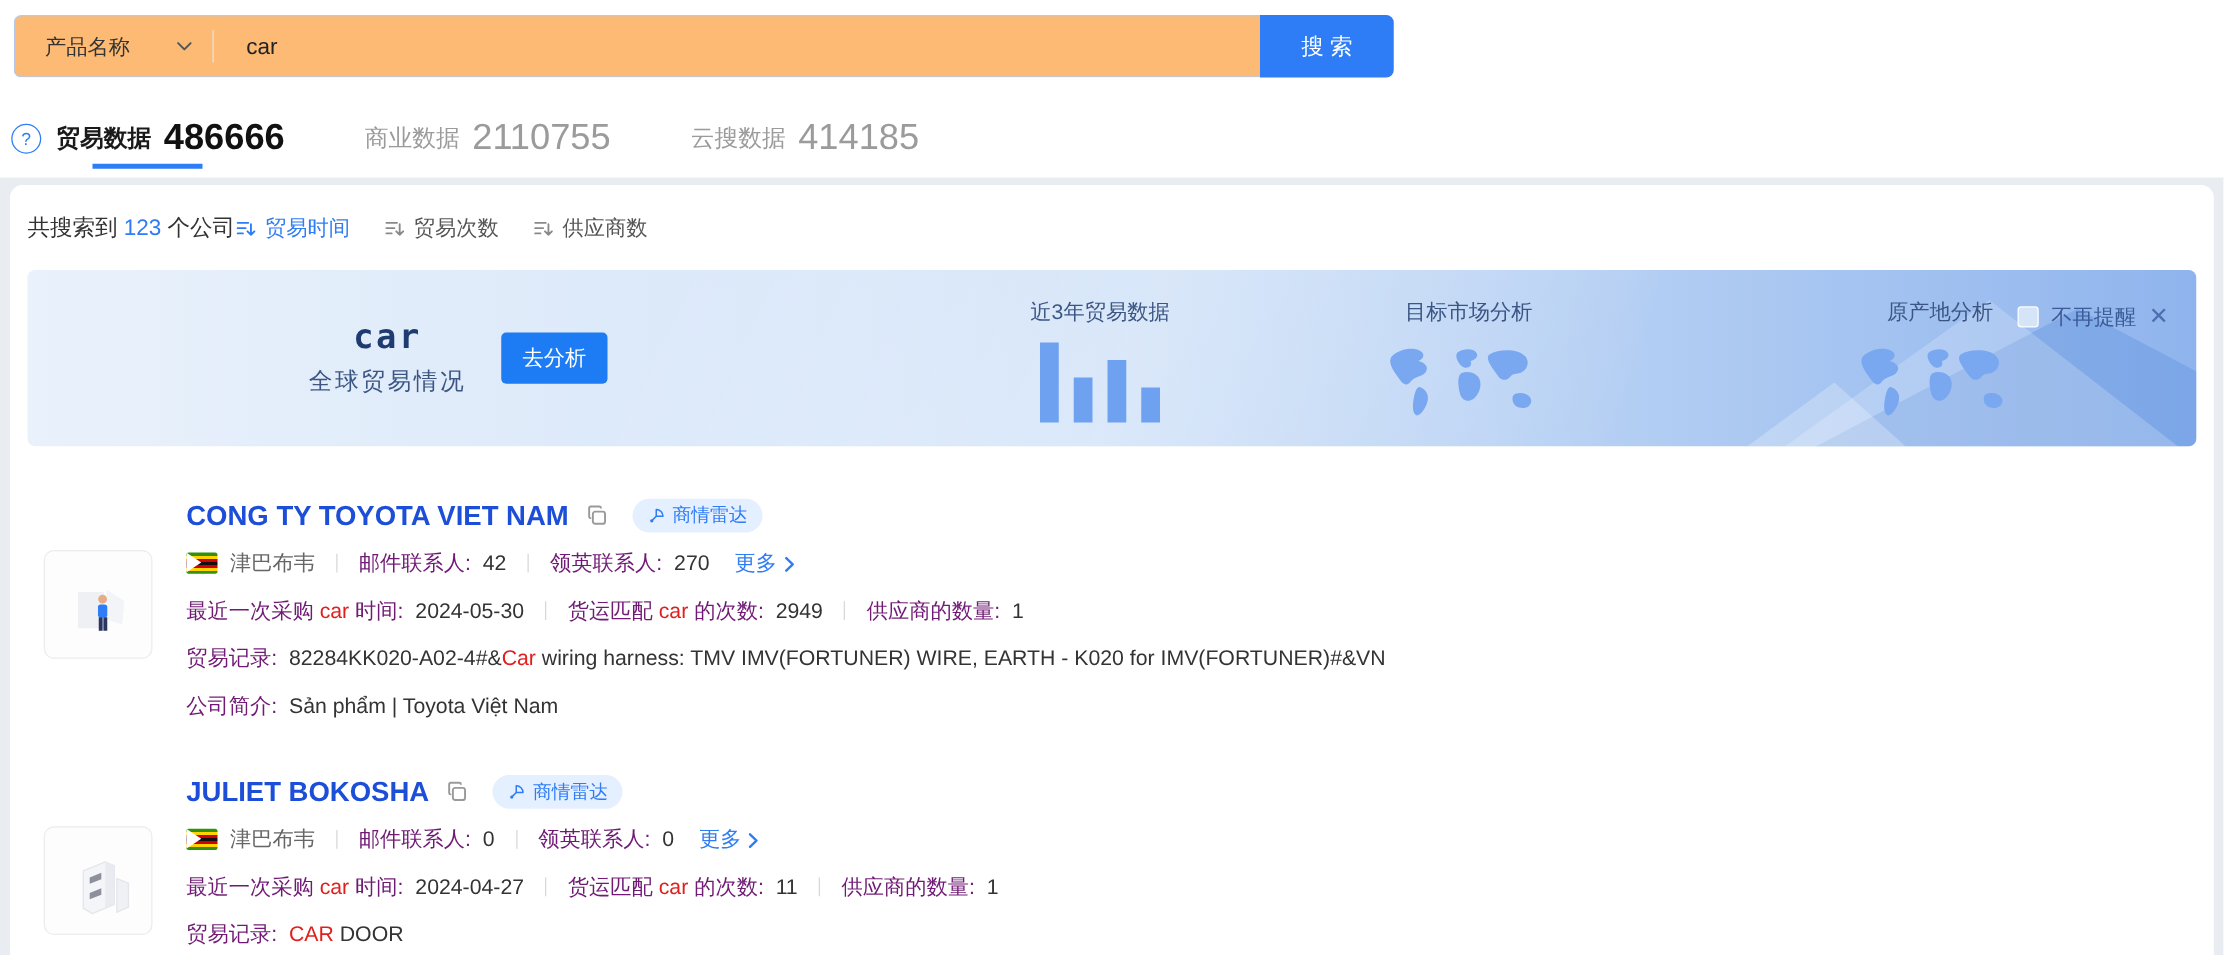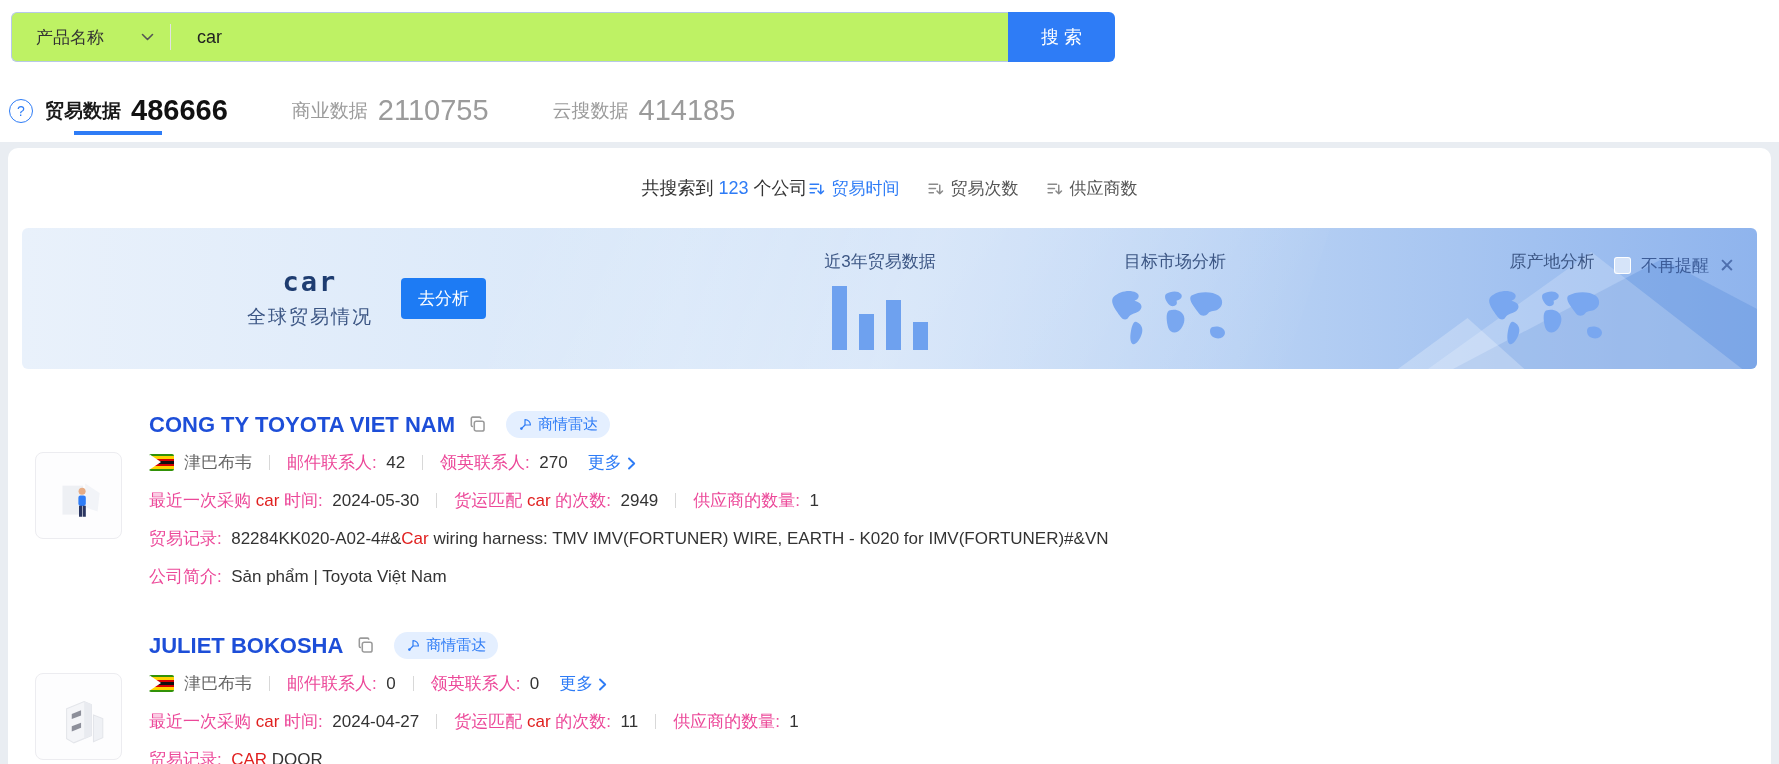--- a/index.html
+++ b/index.html
@@ -1,41 +1,41 @@
 <!DOCTYPE html>
 <html><head>
 <meta charset="utf-8">
 <style>
   html,body{margin:0;padding:0;}
   body{font-family:"Liberation Sans","DejaVu Sans",sans-serif;background:#fff;}
   .app{position:relative;width:1779px;height:764px;overflow:hidden;background:#fff;}
 
   
   .search-row{position:absolute;left:11px;top:12px;display:flex;align-items:stretch;}
-  .search-box{width:997px;height:50px;border:1px solid #b7c9e8;border-right:none;border-radius:6px 0 0 6px;display:flex;align-items:center;background:#bef264;box-sizing:border-box;}
+  .search-box{width:997px;height:50px;border:1px solid #b7c9e8;border-right:none;border-radius:6px 0 0 6px;display:flex;align-items:center;background:#fdba74;box-sizing:border-box;}
   .dropdown{width:158px;height:100%;display:flex;align-items:center;justify-content:space-between;padding:0 16px 0 24px;box-sizing:border-box;color:#333;font-size:17px;cursor:pointer;flex:none;}
   .in-divider{width:1px;height:26px;background:#e2e2e2;flex:none;}
   .search-input{flex:1;border:none;outline:none;font-size:18px;color:#222;padding-left:26px;font-family:inherit;background:transparent;}
   .search-btn{width:107px;height:50px;background:#2e7cf6;color:#fff;border:none;border-radius:0 6px 6px 0;font-size:18px;cursor:pointer;font-family:inherit;}
 
   
   .tabs{position:absolute;left:9px;top:94px;display:flex;align-items:flex-end;gap:64px;}
   .tab{position:relative;display:flex;align-items:center;gap:10px;padding-bottom:8px;cursor:pointer;}
   .help-icon{width:22px;height:22px;border-radius:50%;border:1px solid #2e7cf6;color:#2e7cf6;font-size:14px;display:flex;align-items:center;justify-content:center;margin-right:2px;cursor:pointer;flex:none;}
   .tab-label{font-size:19px;color:#9b9b9b;}
   .tab-count{font-size:29px;color:#9b9b9b;letter-spacing:0px;}
   .tab.active .tab-label{color:#1a1a1a;font-weight:bold;}
   .tab.active .tab-count{color:#111;font-weight:600;}
   .tab-underline{position:absolute;bottom:0;left:50%;transform:translateX(-50%);width:88px;height:4px;background:#2e7cf6;}
 
   
   .lower{position:absolute;top:142px;left:0;right:0;bottom:0;background:#e9edf2;padding:6px 8px 0;box-sizing:border-box;}
   .panel{background:#fff;border-radius:10px 10px 0 0;height:100%;box-sizing:border-box;padding:0 14px;overflow:hidden;}
 
-  .results-bar{height:80px;display:flex;align-items:center;justify-content:center;}
+  .results-bar{height:68px;display:flex;align-items:center;justify-content:flex-start;}
   .results-count{font-size:18px;color:#333;}
   .results-count .blue{color:#2e7cf6;}
   .results-tools{display:flex;align-items:center;gap:27px;}
   .sort-item{display:flex;align-items:center;gap:7px;font-size:17px;color:#555;cursor:pointer;}
   .sort-item svg{color:#8a8a8a;}
   .sort-item.active{color:#2e7cf6;}
   .sort-item.active svg{color:#2e7cf6;}
   .crm-btn{display:flex;align-items:center;gap:9px;height:40px;padding:0 13px;border:1px solid #d4d4d4;border-radius:4px;font-size:17px;color:#333;background:#fff;cursor:pointer;font-family:inherit;margin-left:6px;}
 
   
@@ -63,21 +63,21 @@
   
   .company{display:flex;margin:42px 0 0 13px;}
   .thumb{width:85px;height:85px;border:1px solid #ececf0;border-radius:8px;margin-top:41px;display:flex;align-items:center;justify-content:center;background:#fdfdfe;flex:none;cursor:pointer;}
   .company-body{margin-left:27px;flex:1;min-width:0;}
   .name-row{display:flex;align-items:center;gap:13px;}
   .company-name{font-size:22px;color:#1d4ed8;font-weight:600;cursor:pointer;}
   .copy-icon{cursor:pointer;display:flex;color:#9a9a9a;}
   .badge{display:inline-flex;align-items:center;gap:6px;height:27px;padding:0 12px;border-radius:14px;background:#e4efff;color:#2e7cf6;font-size:15px;cursor:pointer;margin-left:6px;}
   .info-row{margin-top:12px;font-size:17px;line-height:26px;}
   .info-row span{white-space:pre-wrap;}
-  .seg-lab{color:#ec4899;}
+  .seg-lab{color:#701a75;}
   .seg-val{color:#333;}
   .seg-red{color:#e0201f;}
   .seg-country{color:#666;}
   .seg-div{display:inline-block;width:1px;height:15px;background:#d8d8d8;margin:0 17px;vertical-align:-2px;}
   .flag{display:inline-block;width:25px;height:17px;margin-right:10px;vertical-align:-3px;position:relative;overflow:hidden;border-radius:2px;
         background:linear-gradient(180deg,#319208 0 14.3%,#ffd200 14.3% 28.6%,#d40000 28.6% 42.9%,#101010 42.9% 57.2%,#d40000 57.2% 71.5%,#ffd200 71.5% 85.8%,#319208 85.8% 100%);}
   .flag::before{content:"";position:absolute;left:0;top:0;width:0;height:0;border-top:8.5px solid transparent;border-bottom:8.5px solid transparent;border-left:12px solid #fff;}
   .more-link{display:inline-flex;align-items:center;gap:5px;color:#2e7cf6;margin-left:20px;cursor:pointer;font-size:17px;vertical-align:baseline;}
 </style>
 </head>

